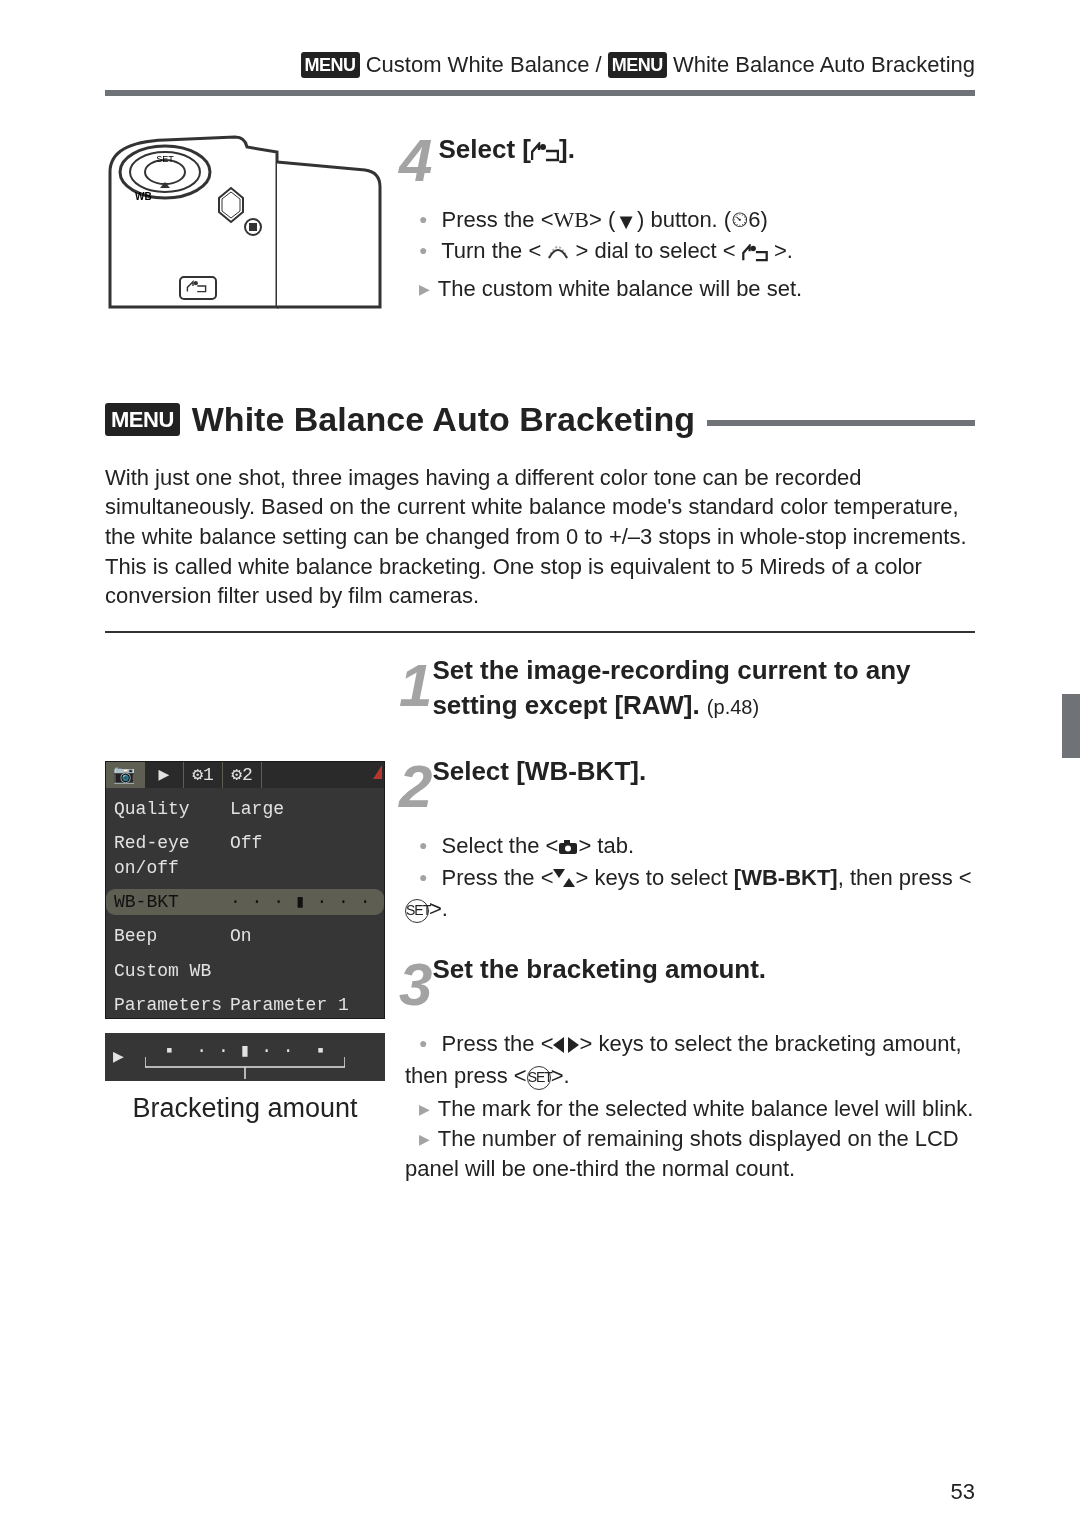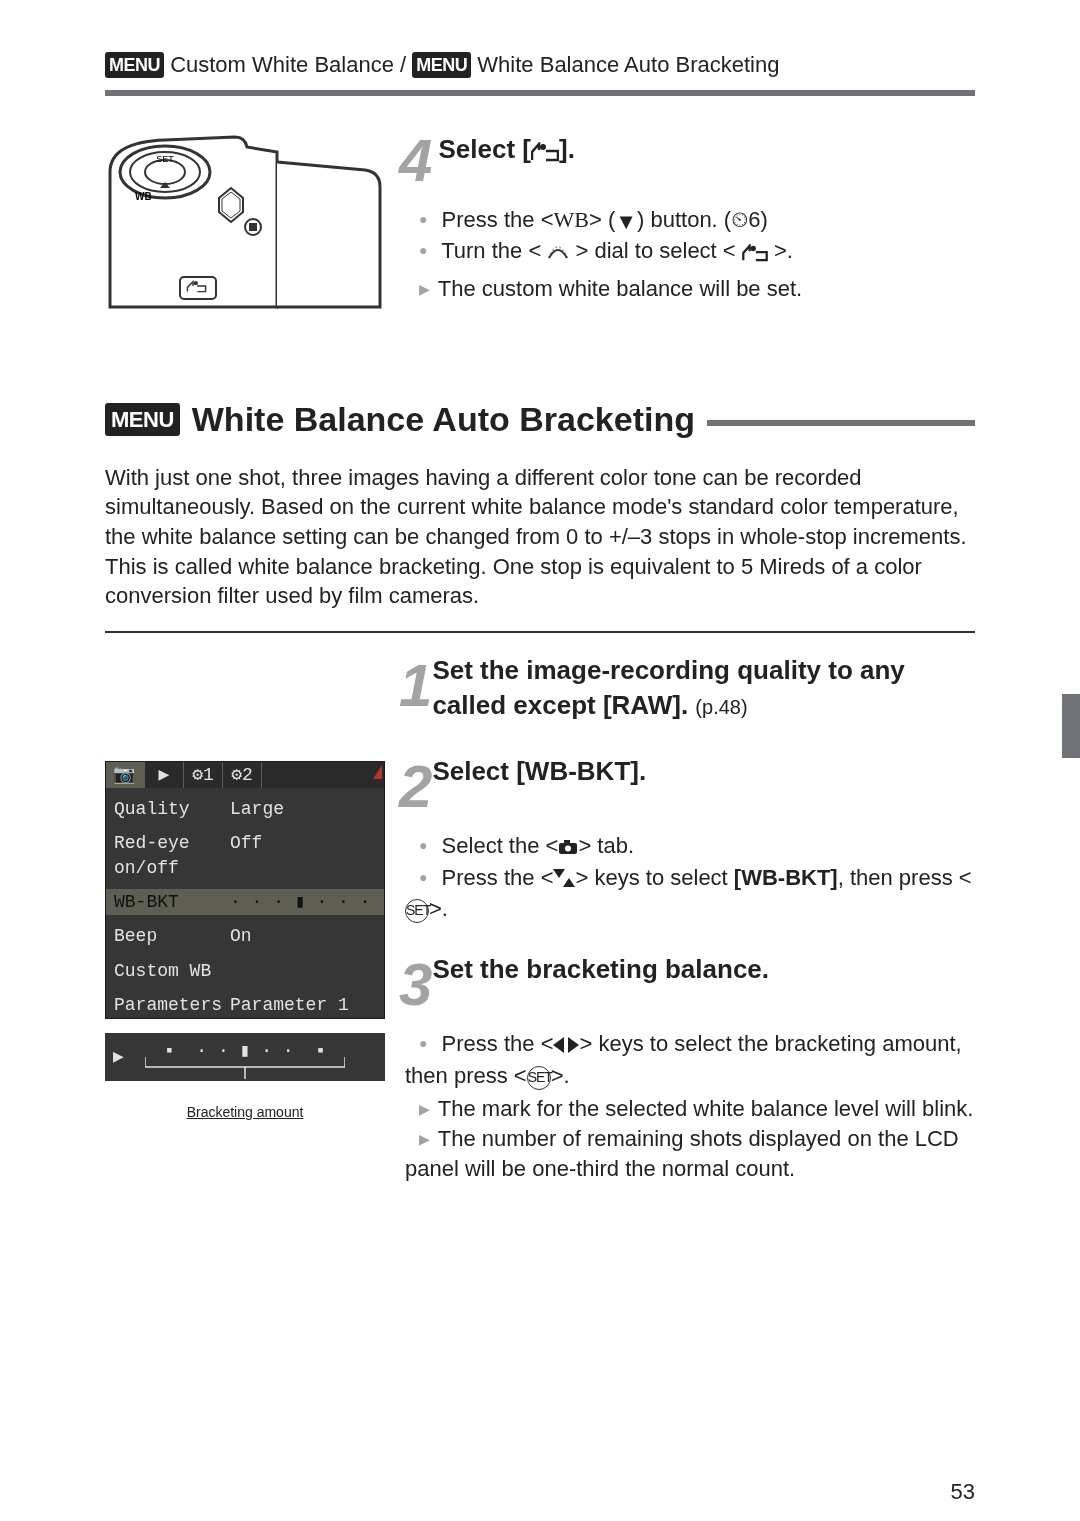--- a/index.html
+++ b/index.html
@@ -15,20 +15,21 @@
     width: 1080px;
     min-height: 1521px;
     margin: 0 auto;
     background: #fff;
     padding: 50px 105px 30px 105px;
     box-sizing: border-box;
     position: relative;
   }
   
   .hdr {
+    text-align: right;
     font-size: 22px;
     color: #222;
     padding-bottom: 10px;
     border-bottom: 6px solid #6f7276;
   }
   .menu-badge {
     display: inline-block;
     background: #222;
     color: #fff;
     font-weight: bold;
@@ -174,20 +175,21 @@
   }
   .lcd-row {
     display: flex;
     padding: 1px 8px;
     margin-top: 8px;
   }
   .lcd-row span:first-child { width: 116px; }
   .lcd-row.sel {
     background: #5f5e53;
     color: #111;
+    border-radius: 9px;
   }
   .bracket-strip {
     margin-top: 14px;
     height: 48px;
     background: #363636;
     display: flex;
     align-items: center;
     justify-content: center;
     color: #e2e2e2;
     font-family: "Courier New", monospace;
@@ -196,23 +198,22 @@
   }
   .bracket-strip svg {
     position: absolute;
     bottom: 2px;
     left: 40px;
     width: 200px;
     height: 22px;
   }
   .bracket-caption {
     text-align: center;
-    font-size: 14px;
-    margin-top: 22px;
-    text-decoration: underline;
+    font-size: 27px;
+    margin-top: 9px;
   }
   .rcol { flex: 1; }
   .step-block { margin-bottom: 32px; }
   .step-block .head { display: flex; align-items: flex-start; }
   .step-block .txt { margin-top: -4px; }
   .pg {
     position: absolute;
     bottom: 14px;
     right: 105px;
     font-size: 22px;
@@ -347,21 +348,21 @@
       </div>
       <div class="bracket-caption">Bracketing amount</div>
     </div>
 
     <div class="rcol">
 
       <div class="step-block">
         <div class="head">
           <span class="bignum">1</span>
           <span class="txt step-title">
-            <span>Set the image-recording quality to any called except [RAW]. </span><span style="font-weight:normal;font-size:20px">(p.48)</span>
+            <span>Set the image-recording current to any setting except [RAW]. </span><span style="font-weight:normal;font-size:20px">(p.48)</span>
           </span>
         </div>
       </div>
 
       <div class="step-block">
         <div class="head">
           <span class="bignum">2</span>
           <span class="txt step-title">Select [WB-BKT].</span>
         </div>
         <ul class="bullets">
@@ -377,21 +378,21 @@
                   <path d="M6 9 L0 0 L12 0 Z" fill="#222"></path>
                   <path d="M16 9 L10 18 L22 18 Z" fill="#222"></path>
                 </svg></span><span>&gt; keys to select </span><b>[WB-BKT]</b><span>, then press &lt;</span><span class="circled">SET</span><span>&gt;.</span>
           </li>
         </ul>
       </div>
 
       <div class="step-block">
         <div class="head">
           <span class="bignum">3</span>
-          <span class="txt step-title">Set the bracketing balance.</span>
+          <span class="txt step-title">Set the bracketing amount.</span>
         </div>
         <ul class="bullets">
           <li>
             <span>Press the &lt;</span><span class="inline-sym"><svg width="26" height="16" viewBox="0 0 26 16">
                   <path d="M0 8 L11 0 L11 16 Z" fill="#222"></path>
                   <path d="M26 8 L15 0 L15 16 Z" fill="#222"></path>
                 </svg></span><span>&gt; keys to select the bracketing amount, then press &lt;</span><span class="circled">SET</span><span>&gt;.</span>
           </li>
         </ul>
         <ul class="triangles">

